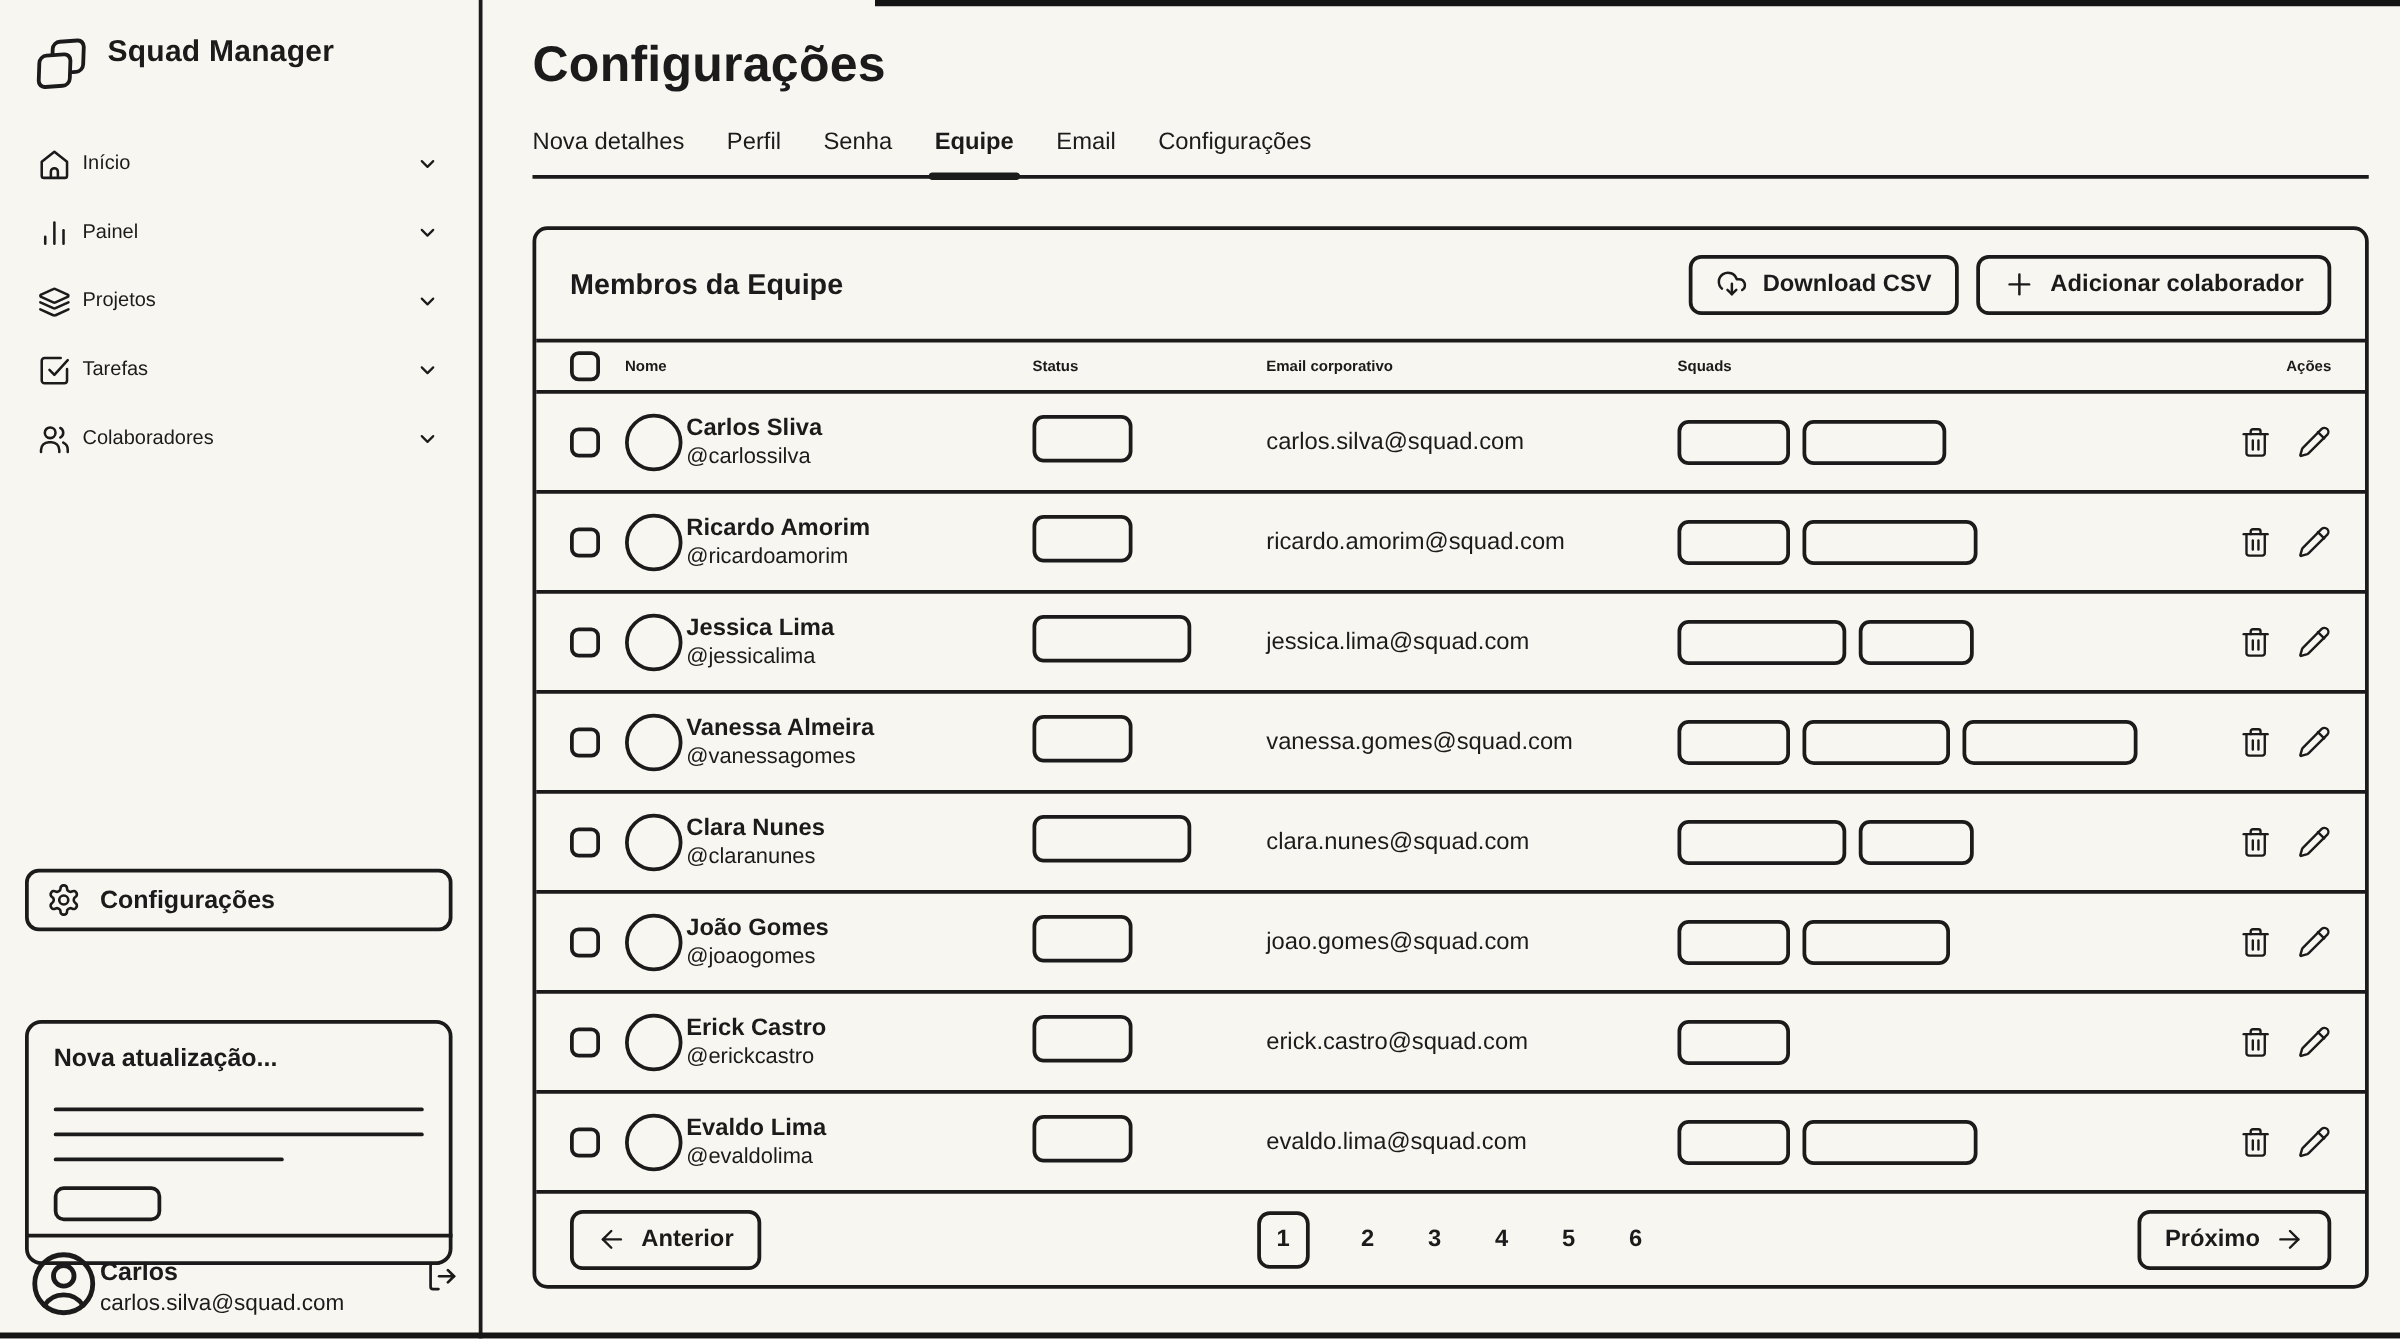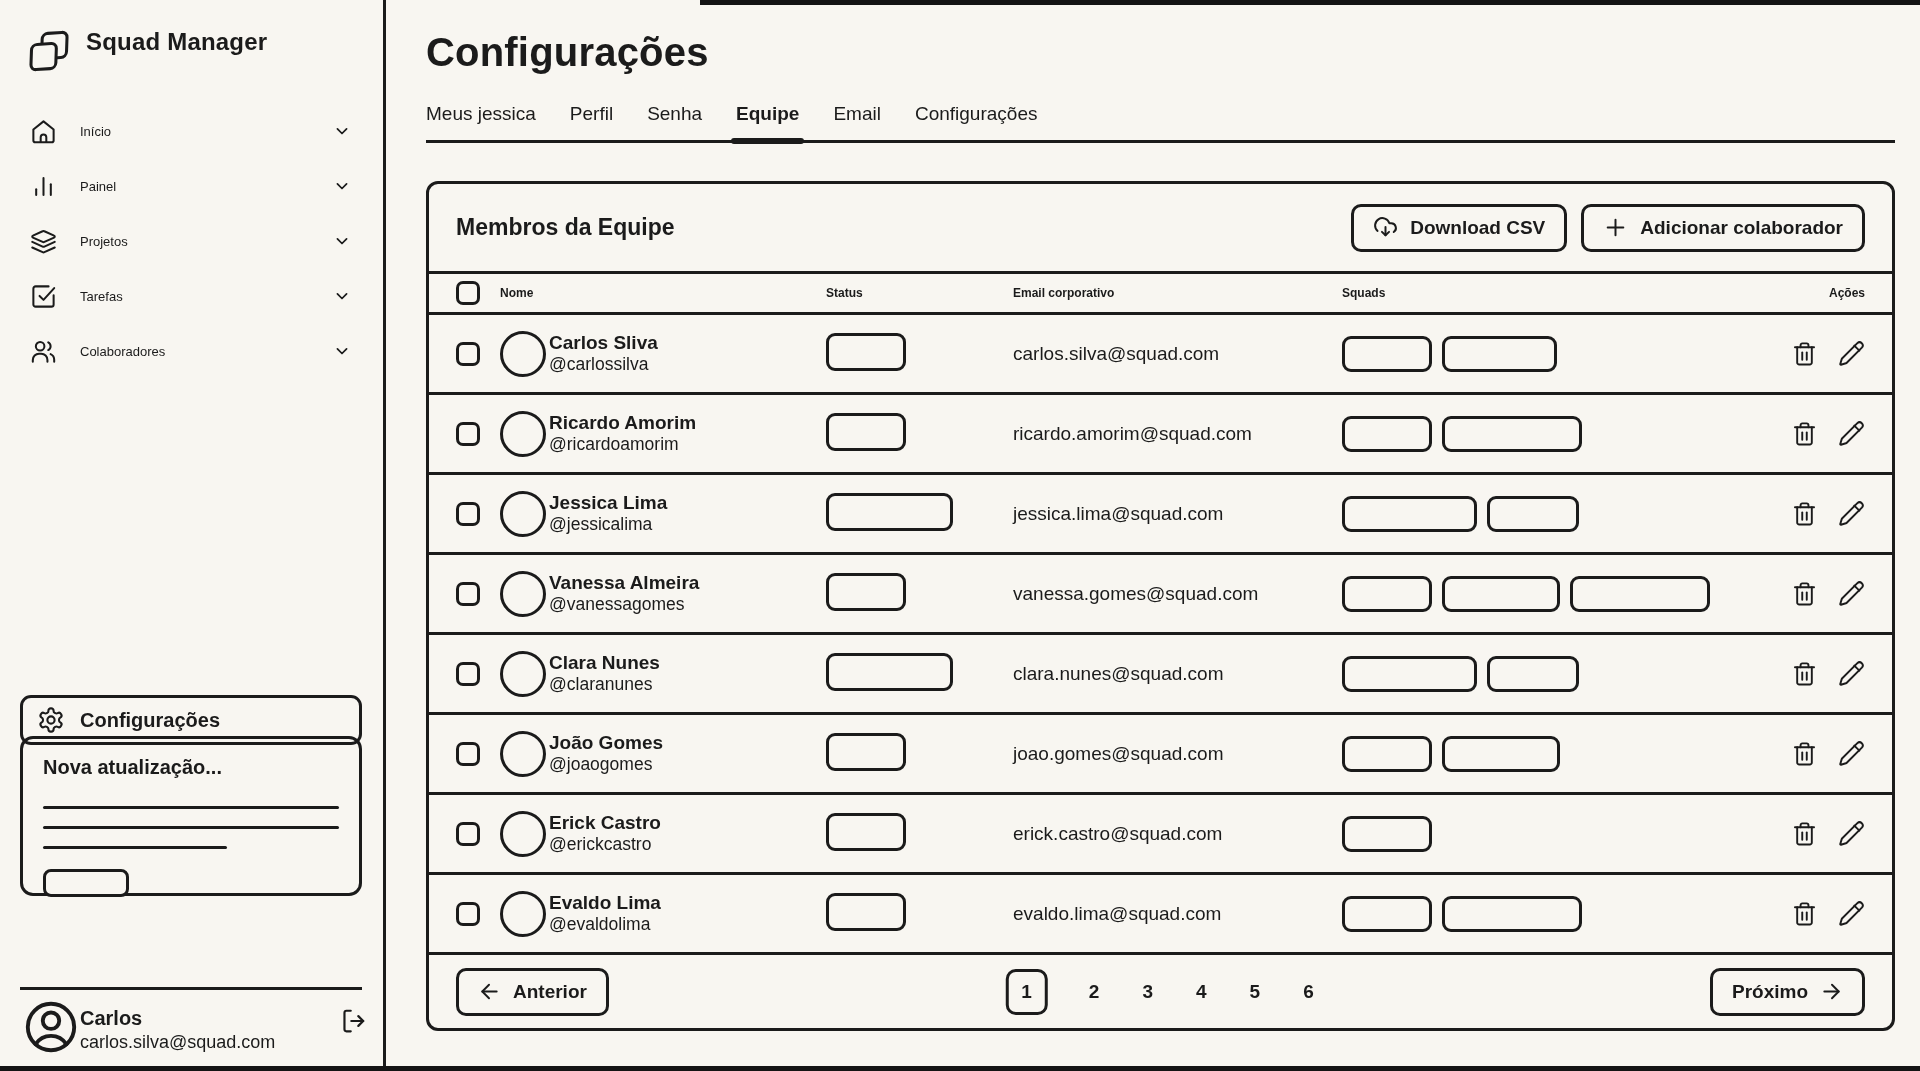--- a/index.html
+++ b/index.html
@@ -15,29 +15,29 @@
   
   .torn-top{position:absolute;top:0;left:700px;right:0;height:5px;background:#141414}
   .torn-bottom{position:absolute;bottom:0;left:0;right:0;height:5px;background:#141414}
 
   
   .sidebar{position:absolute;left:0;top:0;bottom:0;width:386px;border-right:3px solid var(--ink);padding:28px 21px 0 20px}
   .logo{display:flex;gap:14px;padding-left:6px}
   .logo .mark svg{width:46px;height:46px;stroke-width:1.6;transform:rotate(-4deg) skewX(-6deg)}
   .logo-text{font-size:24px;font-weight:700;letter-spacing:.2px}
   .nav{margin-top:36px;display:flex;flex-direction:column;gap:13px}
-  .nav-item{display:flex;align-items:center;gap:23px;height:42px;font-size:13px;font-weight:500;padding:0 10px;cursor:pointer;border-radius:8px}
+  .nav-item{display:flex;align-items:center;gap:9px;height:42px;font-size:16px;font-weight:500;padding:0 10px;cursor:pointer;border-radius:8px}
   .nav-item .nicon svg{width:27px;height:27px}
   .nav-item .chev{margin-left:auto}
   .nav-item .chev svg{width:20px;height:20px;stroke-width:2.1}
 
   .side-settings{position:absolute;left:20px;right:21px;top:695px;height:50px;border:3px solid var(--ink);border-radius:11px;display:flex;align-items:center;gap:15px;padding:0 14px;font-size:20px;font-weight:600;cursor:pointer;background:var(--paper)}
   .side-settings .nicon svg{width:28px;height:28px}
 
-  .side-update{position:absolute;left:20px;right:21px;top:736px;height:160px;border:3px solid var(--ink);border-radius:13px;padding:17px 20px}
+  .side-update{position:absolute;left:20px;right:21px;top:816px;height:196px;border:3px solid var(--ink);border-radius:13px;padding:17px 20px}
   .side-update .upd-title{font-size:20px;font-weight:700}
   .upd-line{height:3px;background:var(--ink);border-radius:2px;margin-top:17px}
   .upd-line.l1{margin-top:27px}
   .upd-line.short{width:62%}
   .upd-btn{margin-top:20px;width:86px;height:28px;border:3px solid var(--ink);border-radius:8px;background:var(--paper);cursor:pointer}
 
   .side-sep{position:absolute;left:20px;right:21px;top:987px;height:3px;background:var(--ink)}
   .side-user{position:absolute;left:22px;right:16px;top:998px;display:flex;}
   .side-user .uavatar svg{width:58px;height:58px;stroke-width:1.6}
   .side-user .utext{padding-top:7px;line-height:1.3}
@@ -227,21 +227,21 @@
         </span>
     </div>
   </aside>
 
   <main class="main">
     <h1 class="page-title">Configurações</h1>
 
     <div class="tabs">
 
         <div class="tab">
-          <span>Meus jessica</span>
+          <span>Nova detalhes</span>
         </div>
 
         <div class="tab">
           <span>Perfil</span>
         </div>
 
         <div class="tab">
           <span>Senha</span>
         </div>
 

